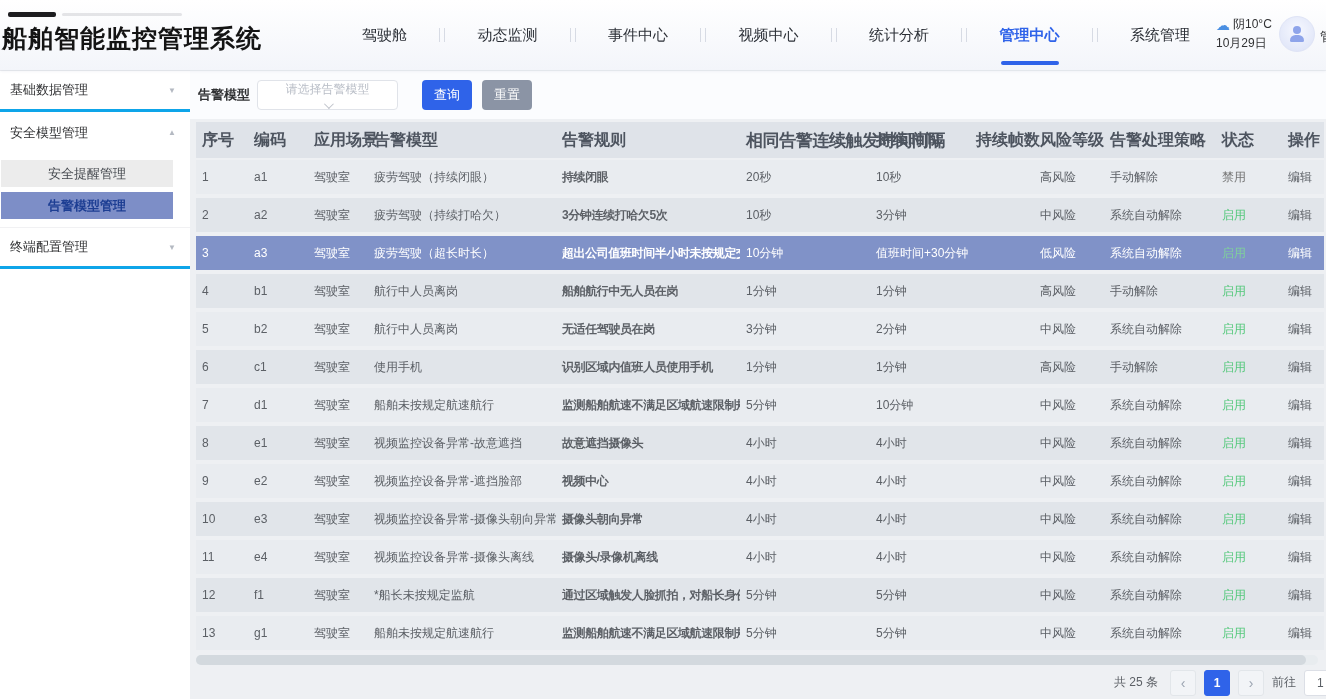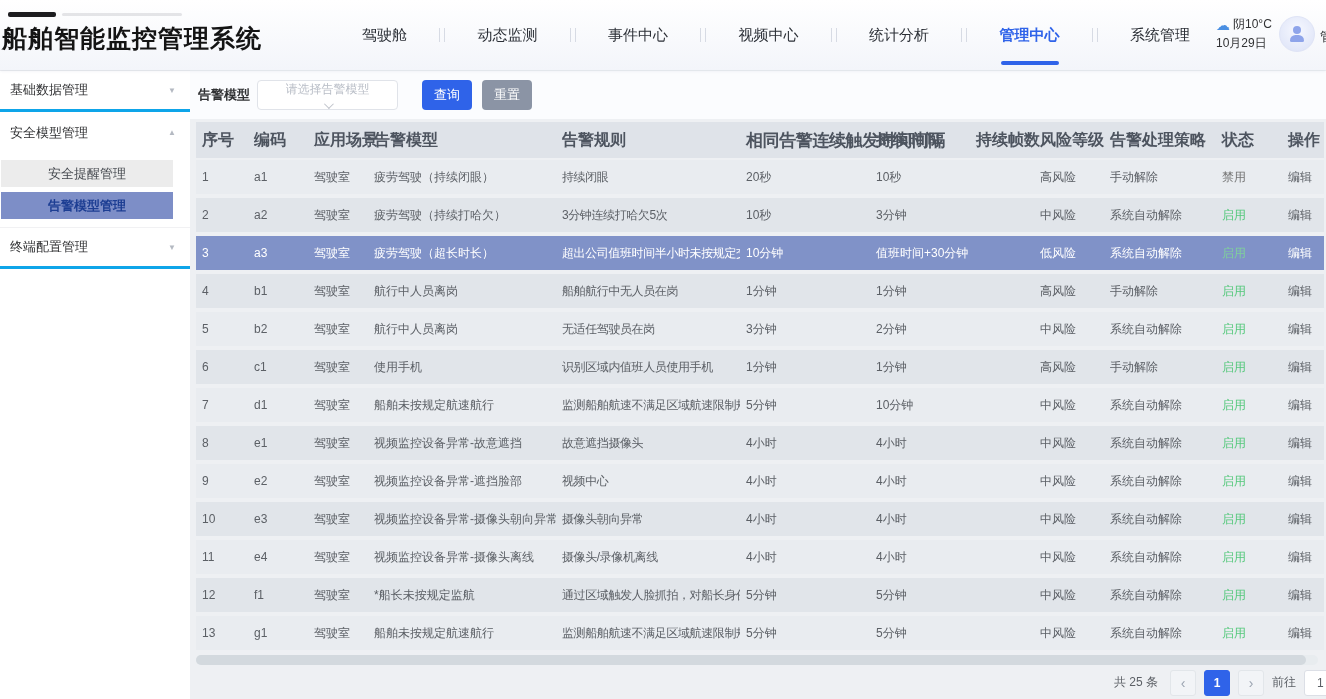--- a/index.html
+++ b/index.html
@@ -65,21 +65,21 @@
   .thead{position:absolute;left:196px;top:122px;width:1128px;height:36px;background:#dfe3e9;
     display:grid;grid-template-columns:var(--cols);align-items:center;}
   .th{padding-left:6px;font-size:16px;font-weight:bold;color:#4d545f;white-space:nowrap;overflow:visible;}
   .th:nth-child(6){font-size:17px;letter-spacing:-.4px;}
   .tbody{position:absolute;left:196px;top:160px;width:1128px;}
   .trow{height:34px;margin-bottom:4px;display:grid;grid-template-columns:var(--cols);align-items:center;cursor:pointer;}
   .trow.light{background:var(--row-light);}
   .trow.dark{background:var(--row-dark);}
   .trow.selected{background:var(--sel);}
   .td{padding-left:6px;font-size:12px;color:#5c6066;white-space:nowrap;overflow:hidden;}
-  .cell-rule{letter-spacing:-.4px;}
+  .cell-rule{letter-spacing:-.4px;font-weight:bold;}
   .st-green{color:#53c87a;}
   .st-red{color:#737373;}
   .trow.selected .td{color:#ffffff;}
   .trow.selected .st-green{color:#7fd29a;}
   .cell-action{cursor:pointer;}
 
   
   .hscroll{position:absolute;left:196px;top:655px;width:1122px;height:10px;border-radius:5px;background:#e8ecef;}
   .hscroll-thumb{width:1110px;height:10px;border-radius:5px;background:#d3d9de;cursor:pointer;}
 

